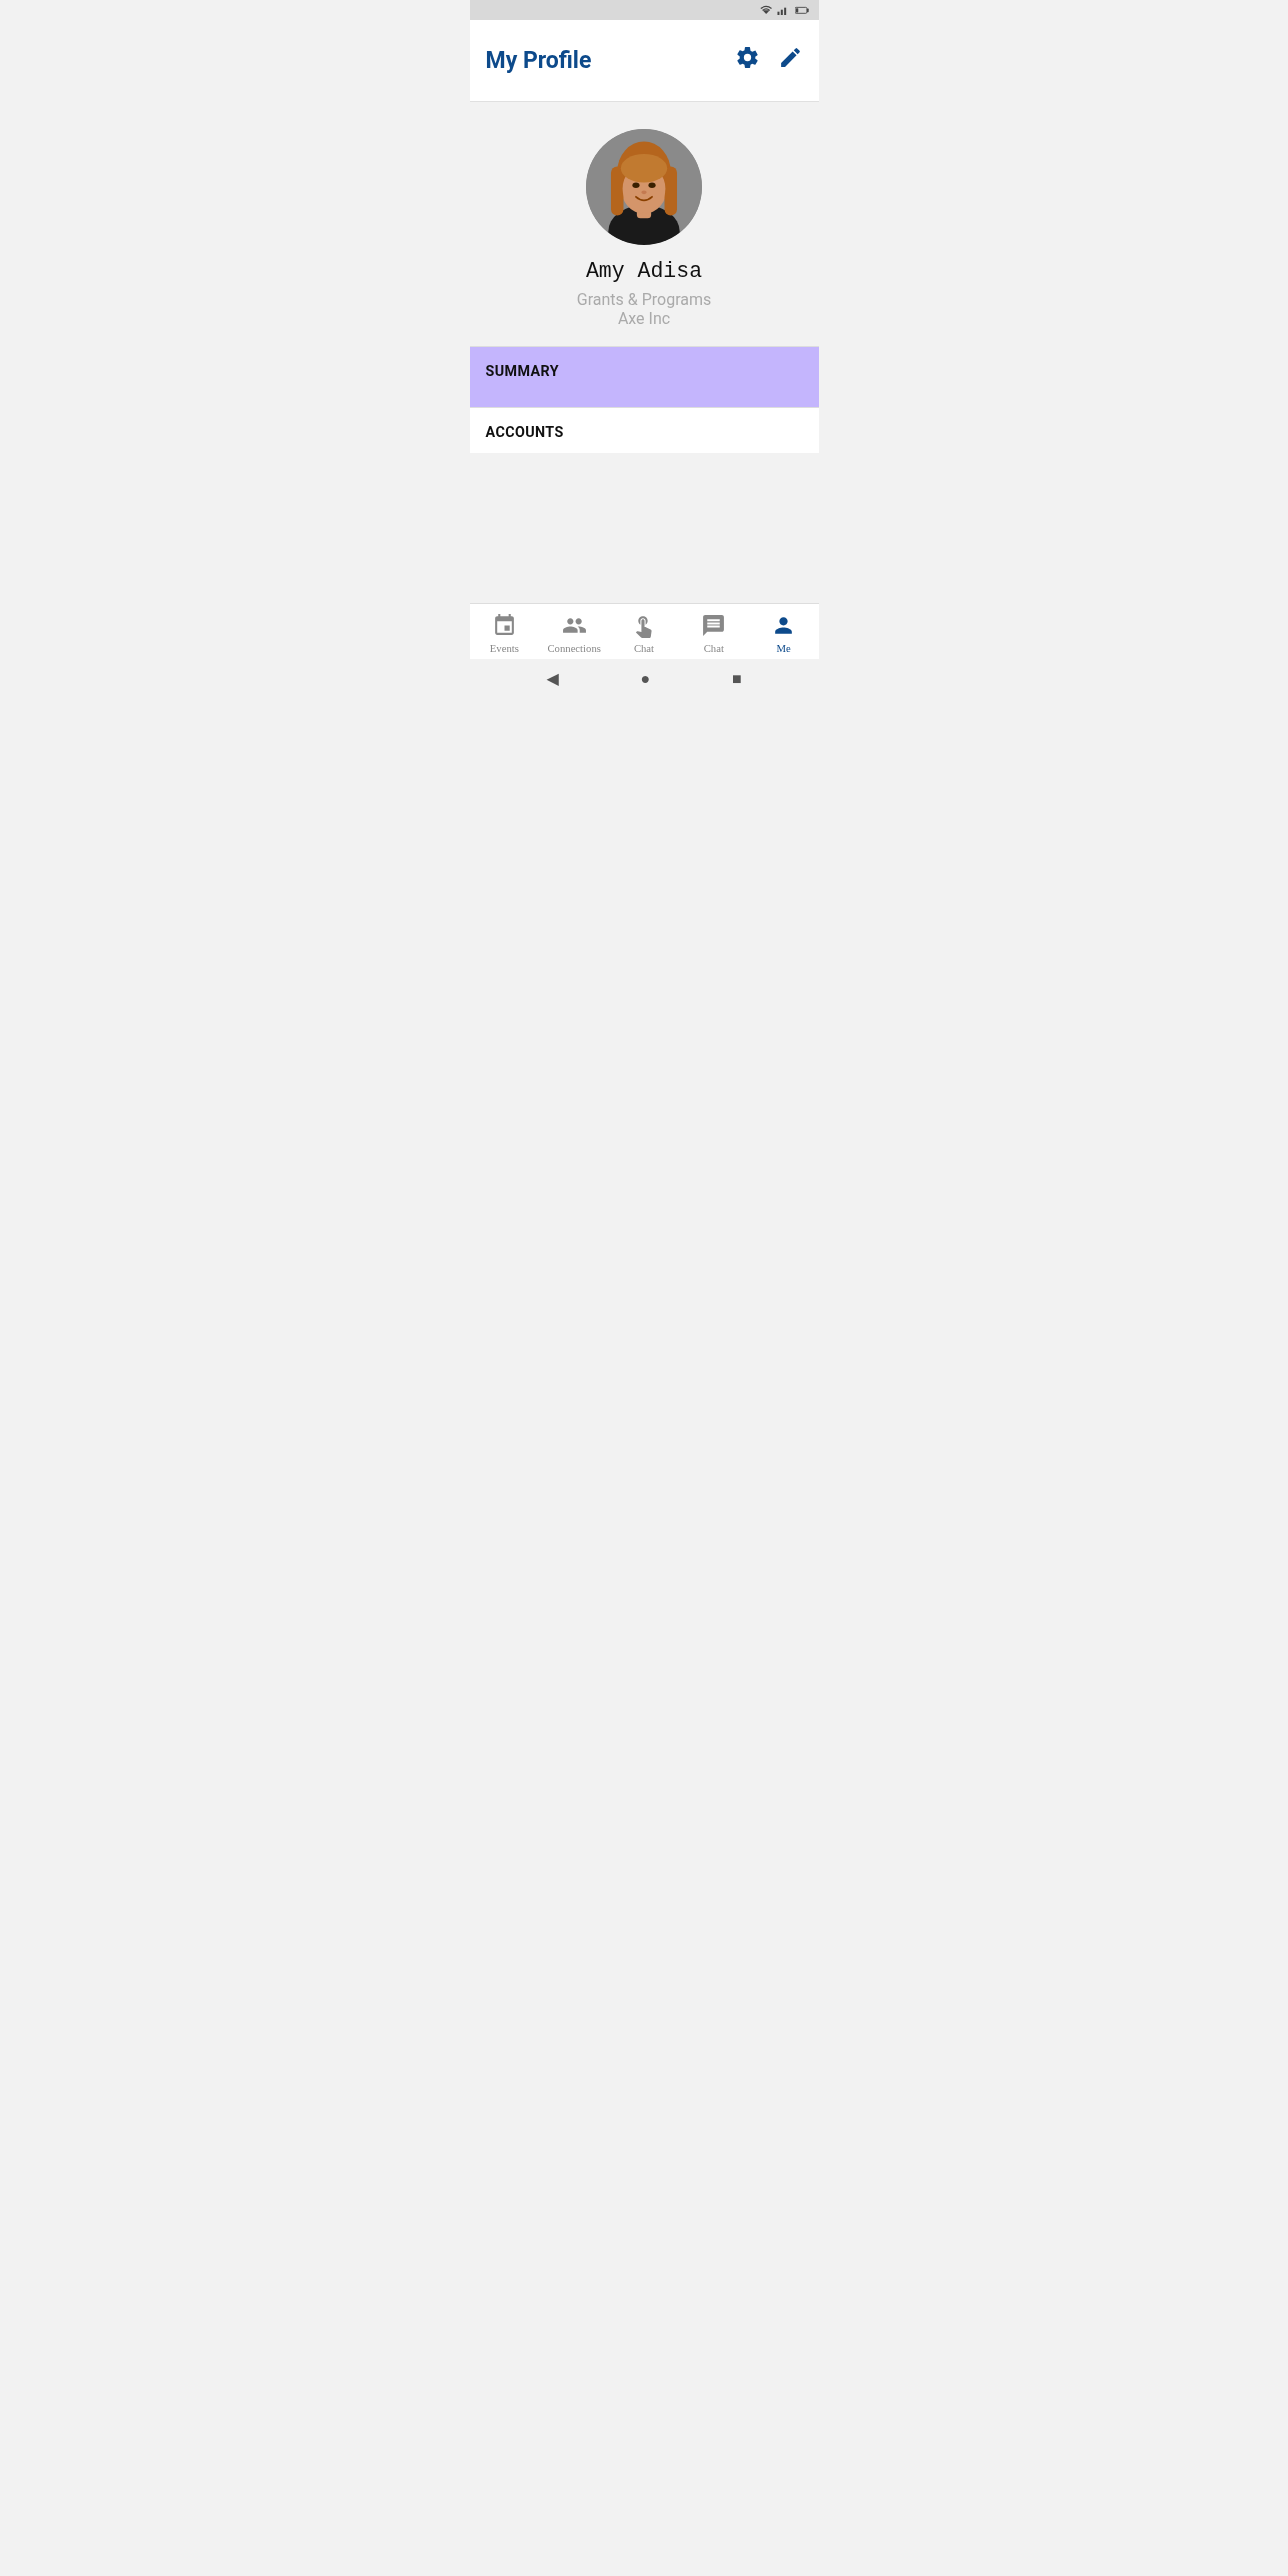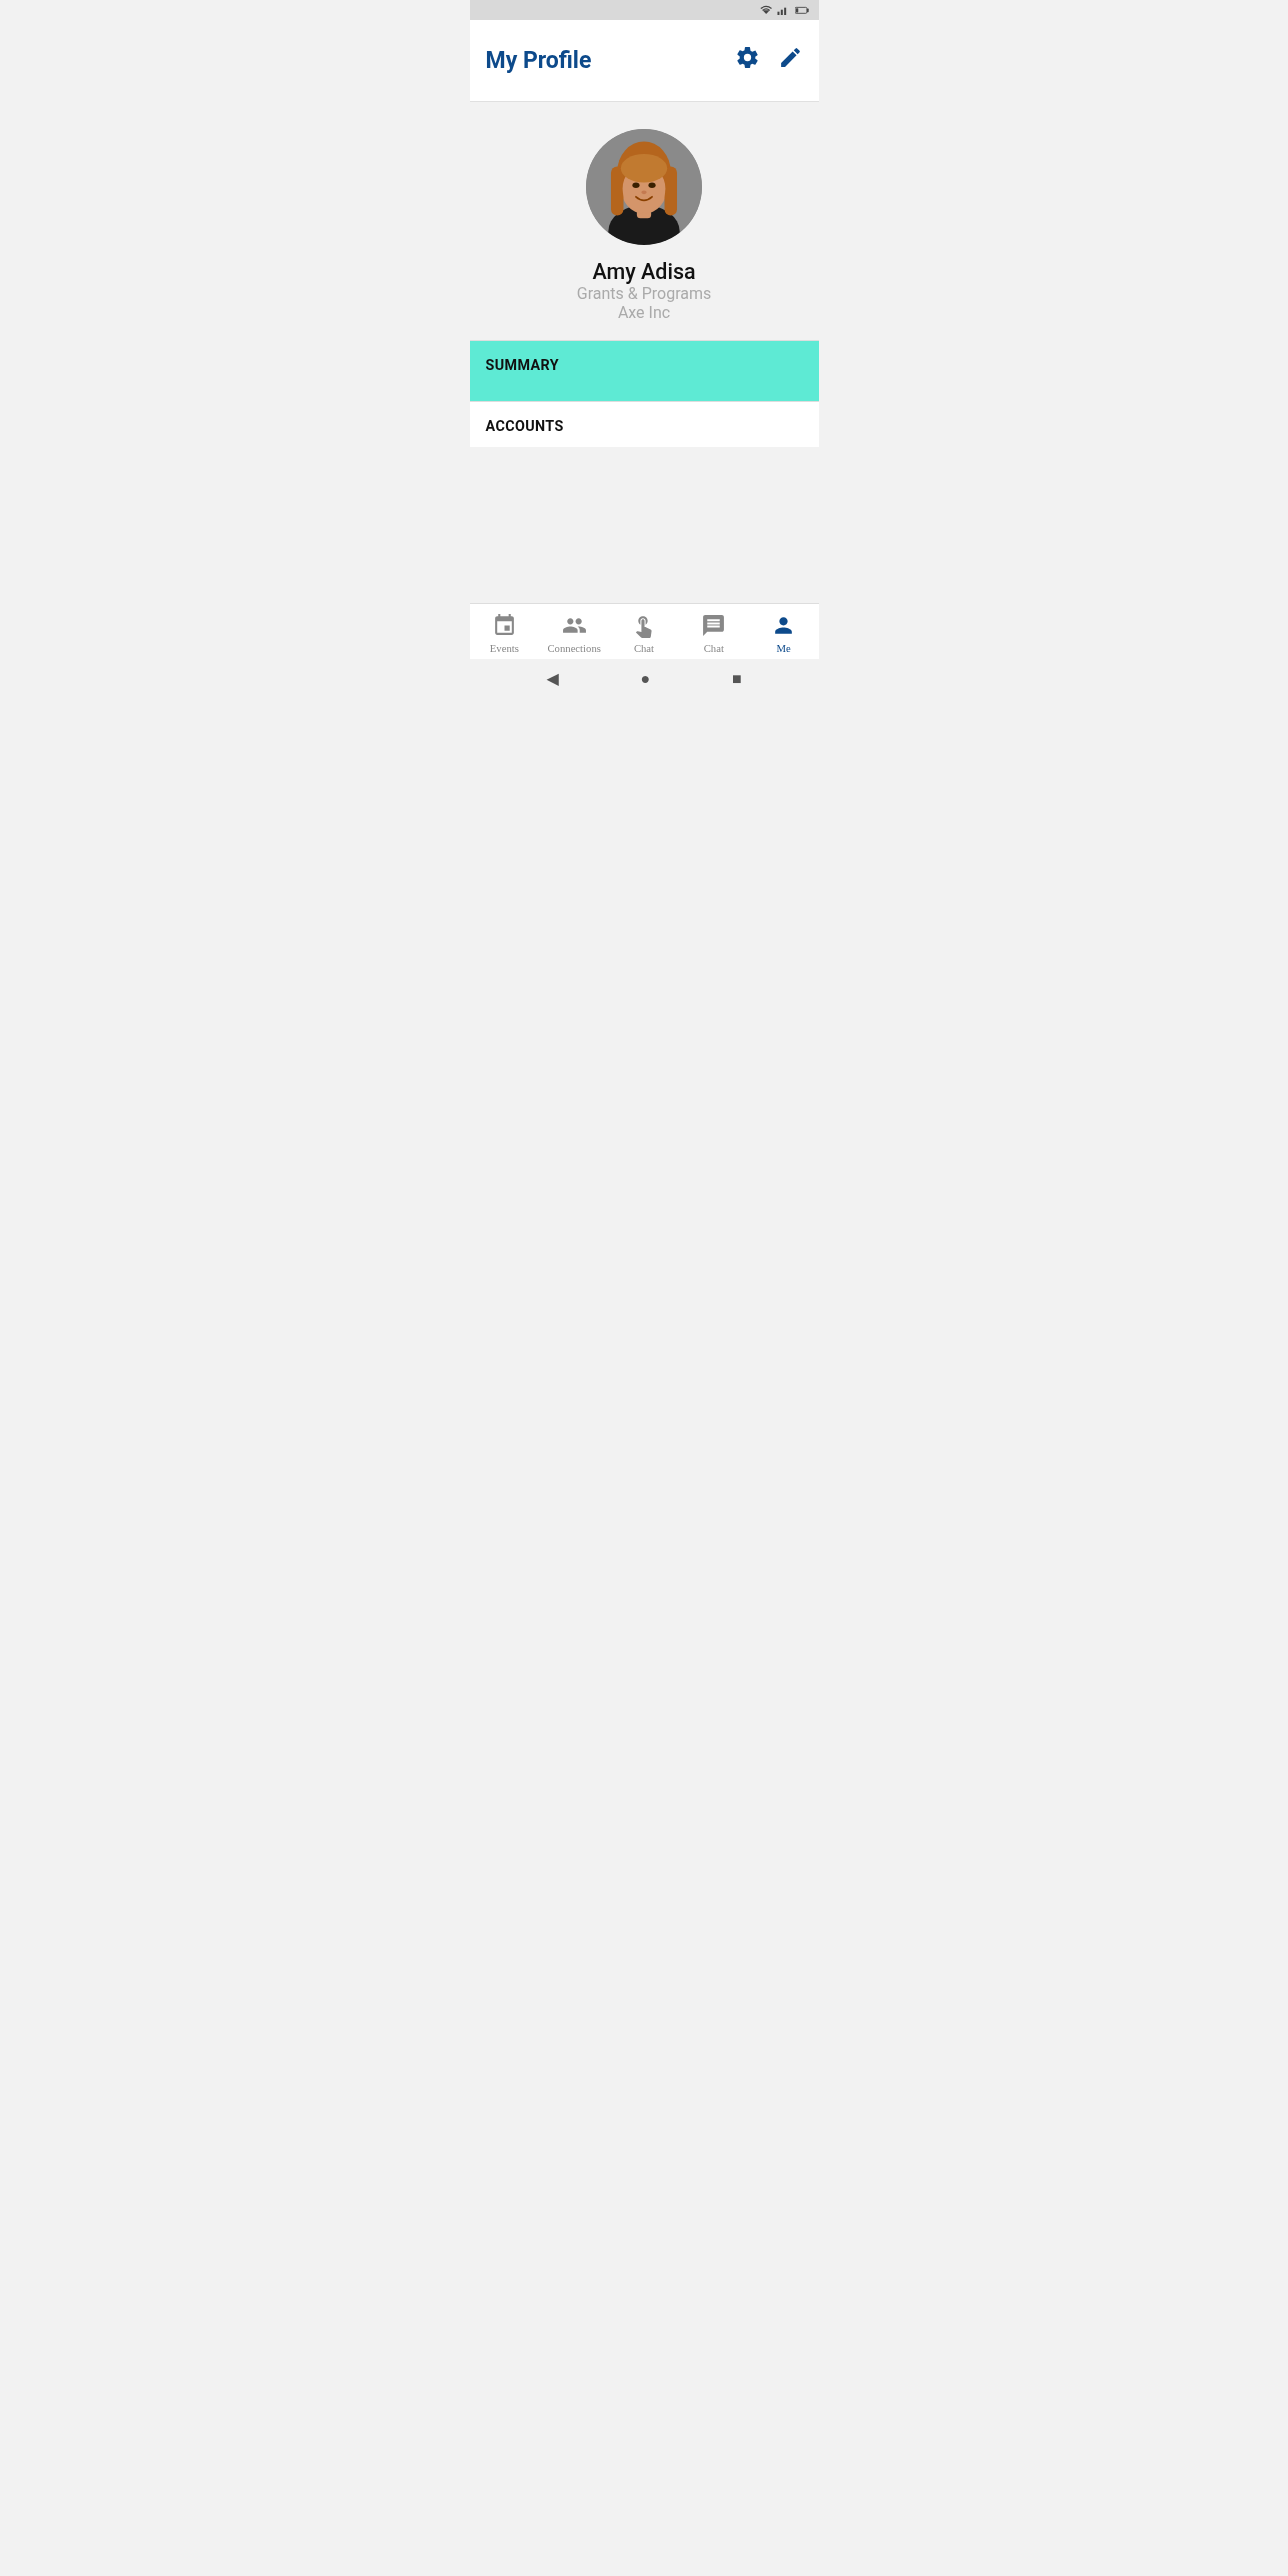--- a/index.html
+++ b/index.html
@@ -80,42 +80,43 @@
     }
     
     .avatar-svg {
       width: 116px;
       height: 116px;
     }
     .profile-name {
       font-size: 21.5px;
       font-weight: 500;
       color: #111;
-      margin-bottom: 0;
+      margin-bottom: 7px;
+      font-family: Liberation Mono, monospace;
     }
     .profile-role {
       font-size: 16px;
       color: #aaa;
       margin-bottom: 0;
     }
     .profile-company {
       font-size: 16px;
       color: #aaa;
     }
 
     
     .divider {
       height: 0.9px;
       background: #ddd;
       margin: 0;
     }
 
     
     .section {
-      background: #5eead4;
+      background: #c4b5fd;
       padding: 16px 16px;
     }
     .section-title {
       font-size: 14.3px;
       font-weight: 700;
       color: #111;
       letter-spacing: 0.4px;
       margin-bottom: 12.5px;
     }
     .section-body {

